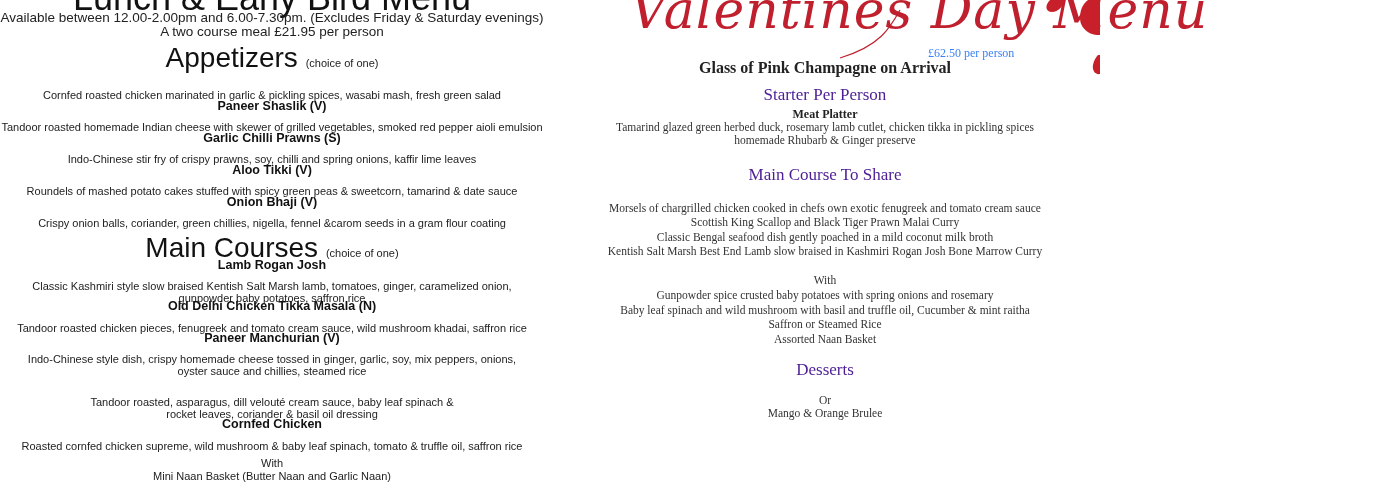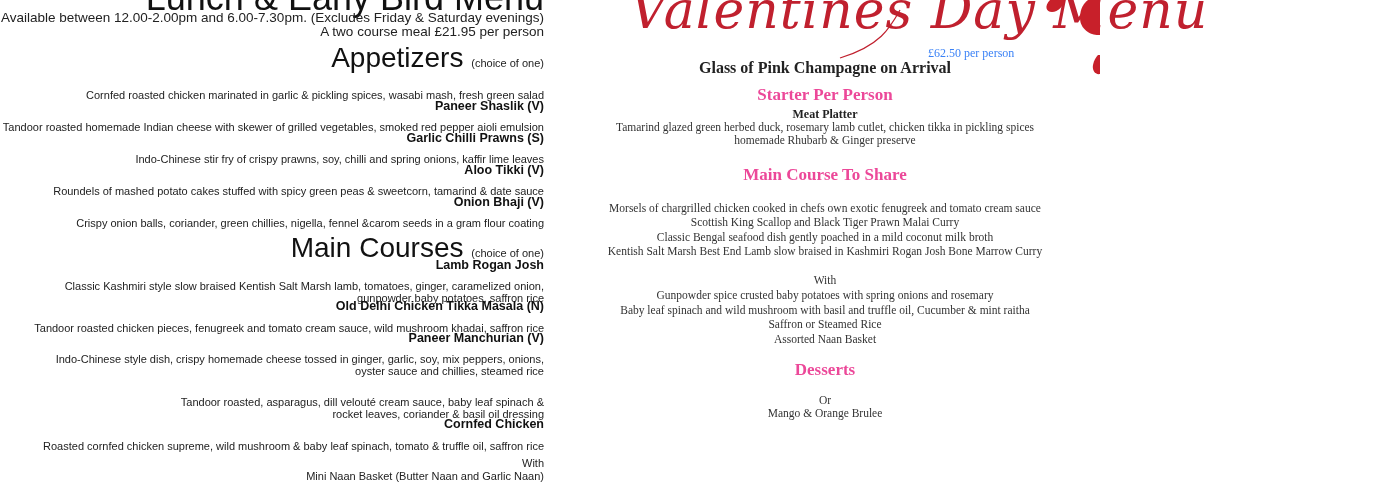--- a/index.html
+++ b/index.html
@@ -1,21 +1,21 @@
 <!DOCTYPE html>
 <html><head>
 <meta charset="utf-8">
 <style>
   html, body { margin: 0; padding: 0; background: #ffffff; }
   body { width: 1400px; height: 500px; position: relative; overflow: hidden; }
 
   
   .left {
     position: absolute; left: 0; top: 0; width: 544px; height: 418px;
-    font-family: "Liberation Sans", sans-serif; color: #222; text-align: right;
+    font-family: "Liberation Sans", sans-serif; color: #222; text-align: center;
   }
   .left .title {
     position: absolute; left: 0; width: 544px; top: -22px;
     font-size: 36px; line-height: 40px; color: #111;
   }
   .left .line { position: absolute; left: 0; width: 544px; white-space: nowrap; }
   .left .avail { font-size: 13.5px; line-height: 16px; }
   .left .section-h { font-size: 28px; line-height: 30px; color: #111; }
   .left .section-h .choice { font-size: 11px; color: #222; }
   .left .dish { font-size: 12.5px; font-weight: bold; line-height: 15px; color: #111; }
@@ -34,21 +34,21 @@
     font-weight: normal; white-space: nowrap;
   }
   .right .swash {
     position: absolute; left: 230px; top: 8px;
   }
   .right .price {
     position: absolute; left: 328px; top: 46px; font-size: 12px; color: #3b82f6;
   }
   .right .line { position: absolute; left: 0; width: 450px; white-space: nowrap; }
   .right .h1 { font-size: 16px; font-weight: bold; line-height: 18px; color: #222; }
-  .right .h2 { font-size: 17px; font-weight: bold; line-height: 19px; color: #ec4899; }
+  .right .h2 { font-size: 17px; font-weight: normal; line-height: 19px; color: #4c1d95; }
   .right .sub { font-size: 12px; font-weight: bold; line-height: 14px; }
   .right .txt { font-size: 11.5px; line-height: 14.5px; color: #333; }
 
   .hearts { position: absolute; left: 1040px; top: 0; width: 60px; height: 80px; }
 </style>
 </head>
 <body>
 
 <div class="left">
   <div class="title">Lunch &amp; Early Bird Menu</div>

